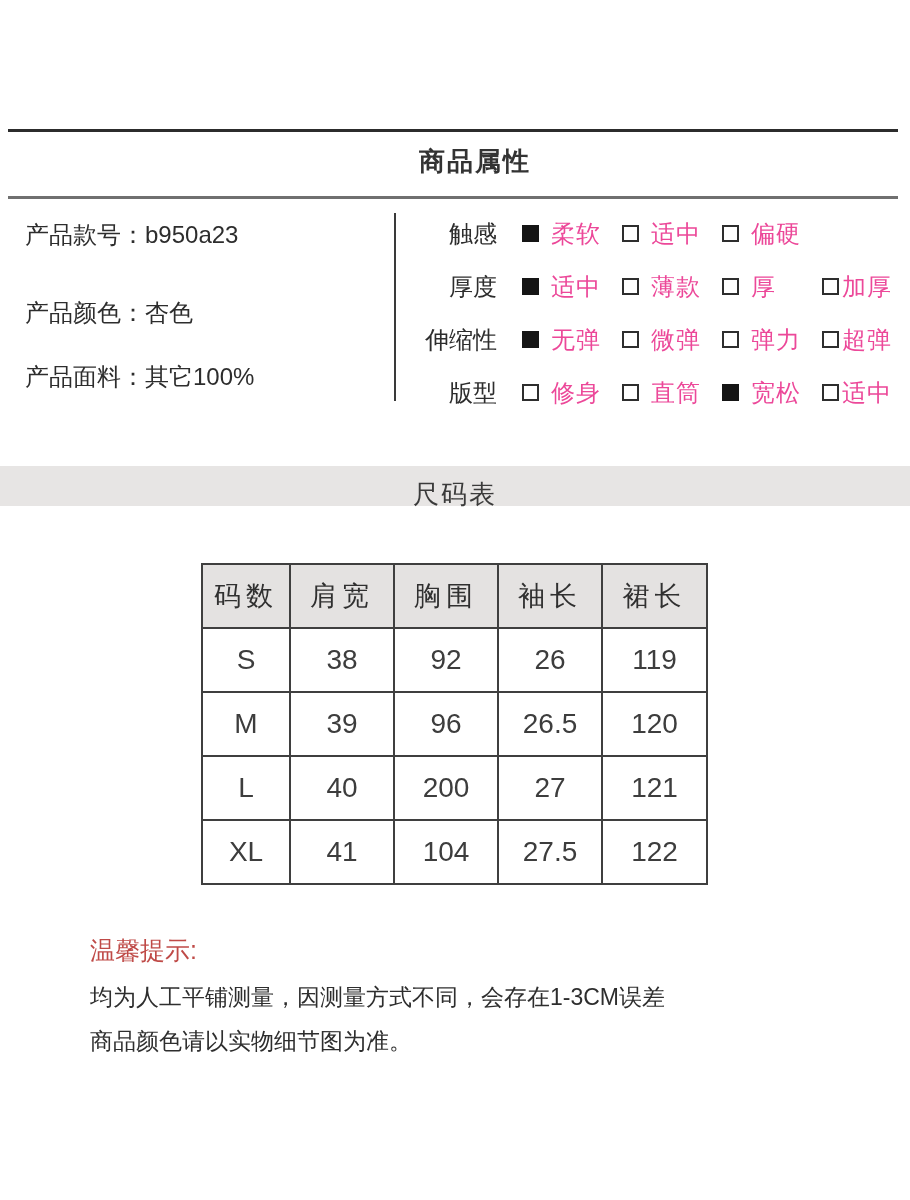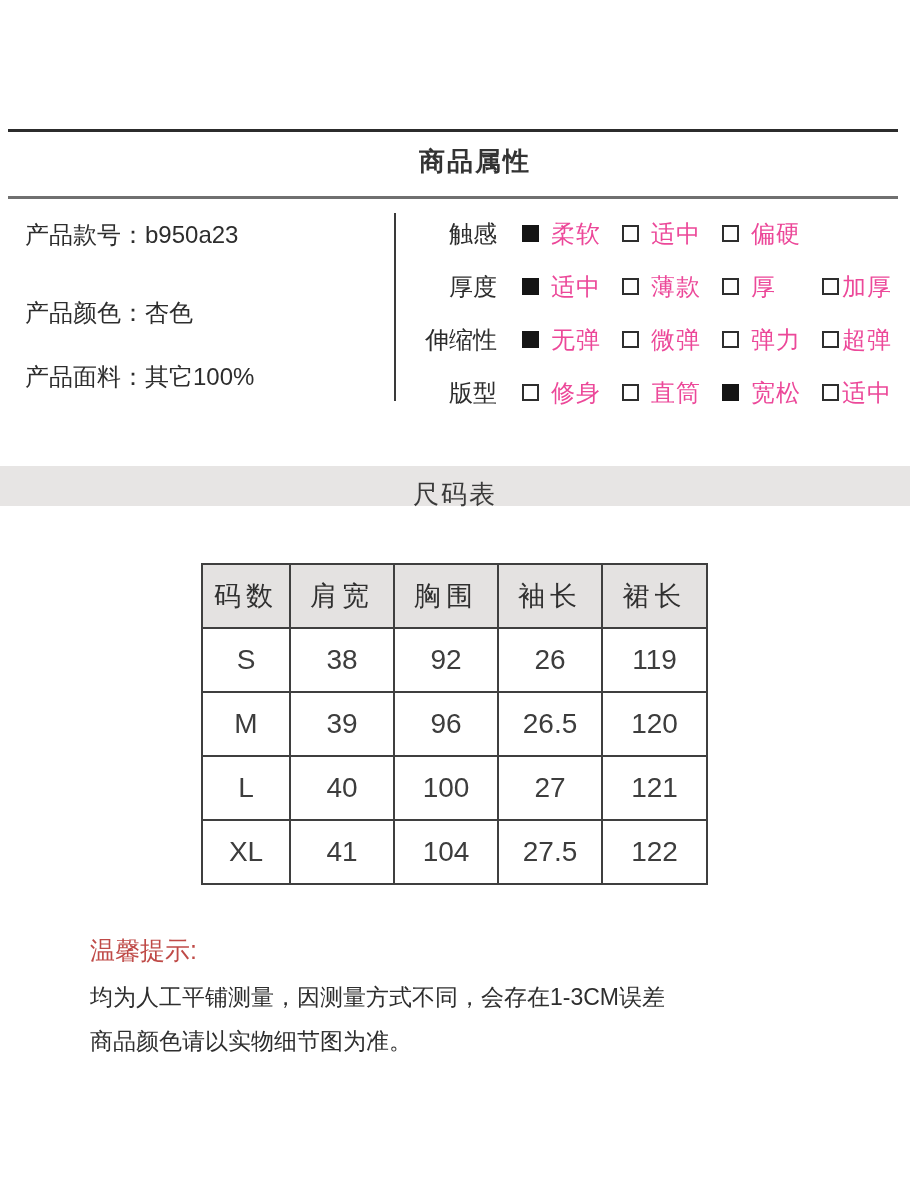--- a/index.html
+++ b/index.html
@@ -191,21 +191,21 @@
         <tr>
           <td>M</td>
           <td>39</td>
           <td>96</td>
           <td>26.5</td>
           <td>120</td>
         </tr>
         <tr>
           <td>L</td>
           <td>40</td>
-          <td>100</td>
+          <td>200</td>
           <td>27</td>
           <td>121</td>
         </tr>
         <tr>
           <td>XL</td>
           <td>41</td>
           <td>104</td>
           <td>27.5</td>
           <td>122</td>
         </tr>

